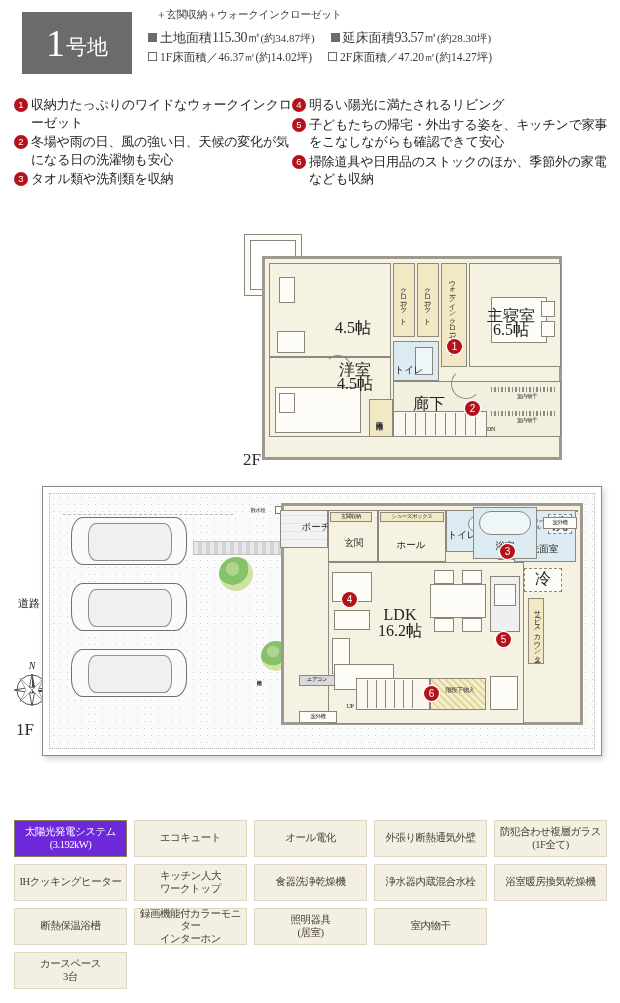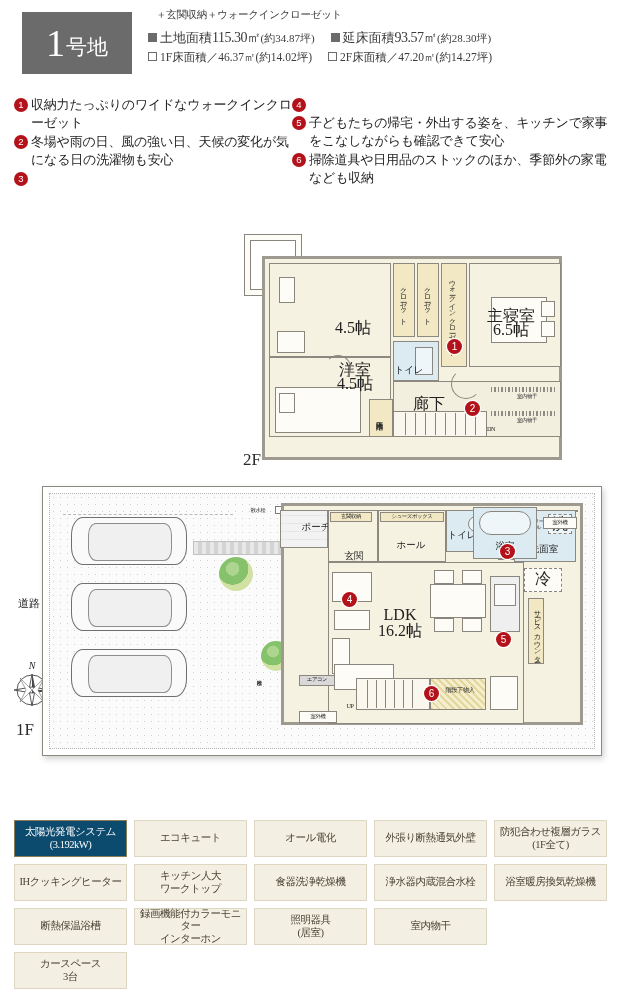--- a/index.html
+++ b/index.html
@@ -160,21 +160,21 @@
   .specs { position: absolute; left: 14px; top: 820px; width: 596px; }
   .spec-row { display: flex; gap: 7px; margin-bottom: 7px; }
   .spec-cell {
     width: 113px; height: 37px;
     background: #f3efe2; border: 1px solid #ded6c0;
     display: flex; align-items: center; justify-content: center; text-align: center;
     font-size: 10.5px; line-height: 12.5px; color: #4a4334;
     letter-spacing: -0.5px; padding: 2px 2px;
   }
   .spec-cell.hl {
-    background: #0c4a6e; border-color: #8a7c55; color: #ffffff;
+    background: #6d28d9; border-color: #8a7c55; color: #ffffff;
   }
 </style>
 </head>
 <body>
 
 <div class="header">
   <div class="lot-badge">
     <span class="num">1</span>
     <span class="suffix">号地</span>
   </div>
@@ -208,25 +208,27 @@
     <div class="feat-item">
       <span class="feat-num">1</span>
       <span class="feat-text">収納力たっぷりのワイドなウォークインクローゼット</span>
     </div>
     <div class="feat-item">
       <span class="feat-num">2</span>
       <span class="feat-text">冬場や雨の日、風の強い日、天候の変化が気になる日の洗濯物も安心</span>
     </div>
     <div class="feat-item">
       <span class="feat-num">3</span>
+      <span class="feat-text">タオル類や洗剤類を収納</span>
     </div>
   </div>
   <div class="feat-col right">
     <div class="feat-item">
       <span class="feat-num">4</span>
+      <span class="feat-text">明るい陽光に満たされるリビング</span>
     </div>
     <div class="feat-item">
       <span class="feat-num">5</span>
       <span class="feat-text">子どもたちの帰宅・外出する姿を、キッチンで家事をこなしながらも確認できて安心</span>
     </div>
     <div class="feat-item">
       <span class="feat-num">6</span>
       <span class="feat-text">掃除道具や日用品のストックのほか、季節外の家電なども収納</span>
     </div>
   </div>
@@ -345,21 +347,21 @@
       <div style="position:absolute; left:238px; top:16px; width:302px; height:222px;
                   background:#f6f2e2; border:3px solid #9e9a90;">
 
         <div class="room white" style="left:-4px; top:4px; width:48px; height:38px;
              background:repeating-linear-gradient(0deg,#f2f2f2 0 7px,#e6e6e6 7px 8px);"></div>
         <div class="rlabel" style="left:-4px; top:16px; width:72px;">ポーチ</div>
 
         <div class="room" style="left:44px; top:4px; width:50px; height:52px;"></div>
         <div class="closet" style="left:46px; top:6px; width:42px; height:10px;"></div>
         <div class="rlabel xtiny" style="left:46px; top:7px; width:42px;">玄関収納</div>
-        <div class="rlabel" style="left:46px; top:32px; width:48px;margin-top:13px;">玄関</div>
+        <div class="rlabel" style="left:46px; top:32px; width:48px;">玄関</div>
 
         <div class="room" style="left:94px; top:4px; width:68px; height:52px;"></div>
         <div class="closet" style="left:96px; top:6px; width:64px; height:10px;"></div>
         <div class="rlabel xtiny" style="left:96px; top:7px; width:64px;">シューズボックス</div>
         <div class="rlabel" style="left:98px; top:34px; width:58px;">ホール</div>
 
         <div class="wet" style="left:162px; top:4px; width:52px; height:42px;"></div>
         <div class="furn" style="left:184px; top:10px; width:24px; height:16px; background:#eef6fa; border-radius:8px;"></div>
         <div class="rlabel" style="left:162px; top:24px; width:32px;">トイレ</div>
 

